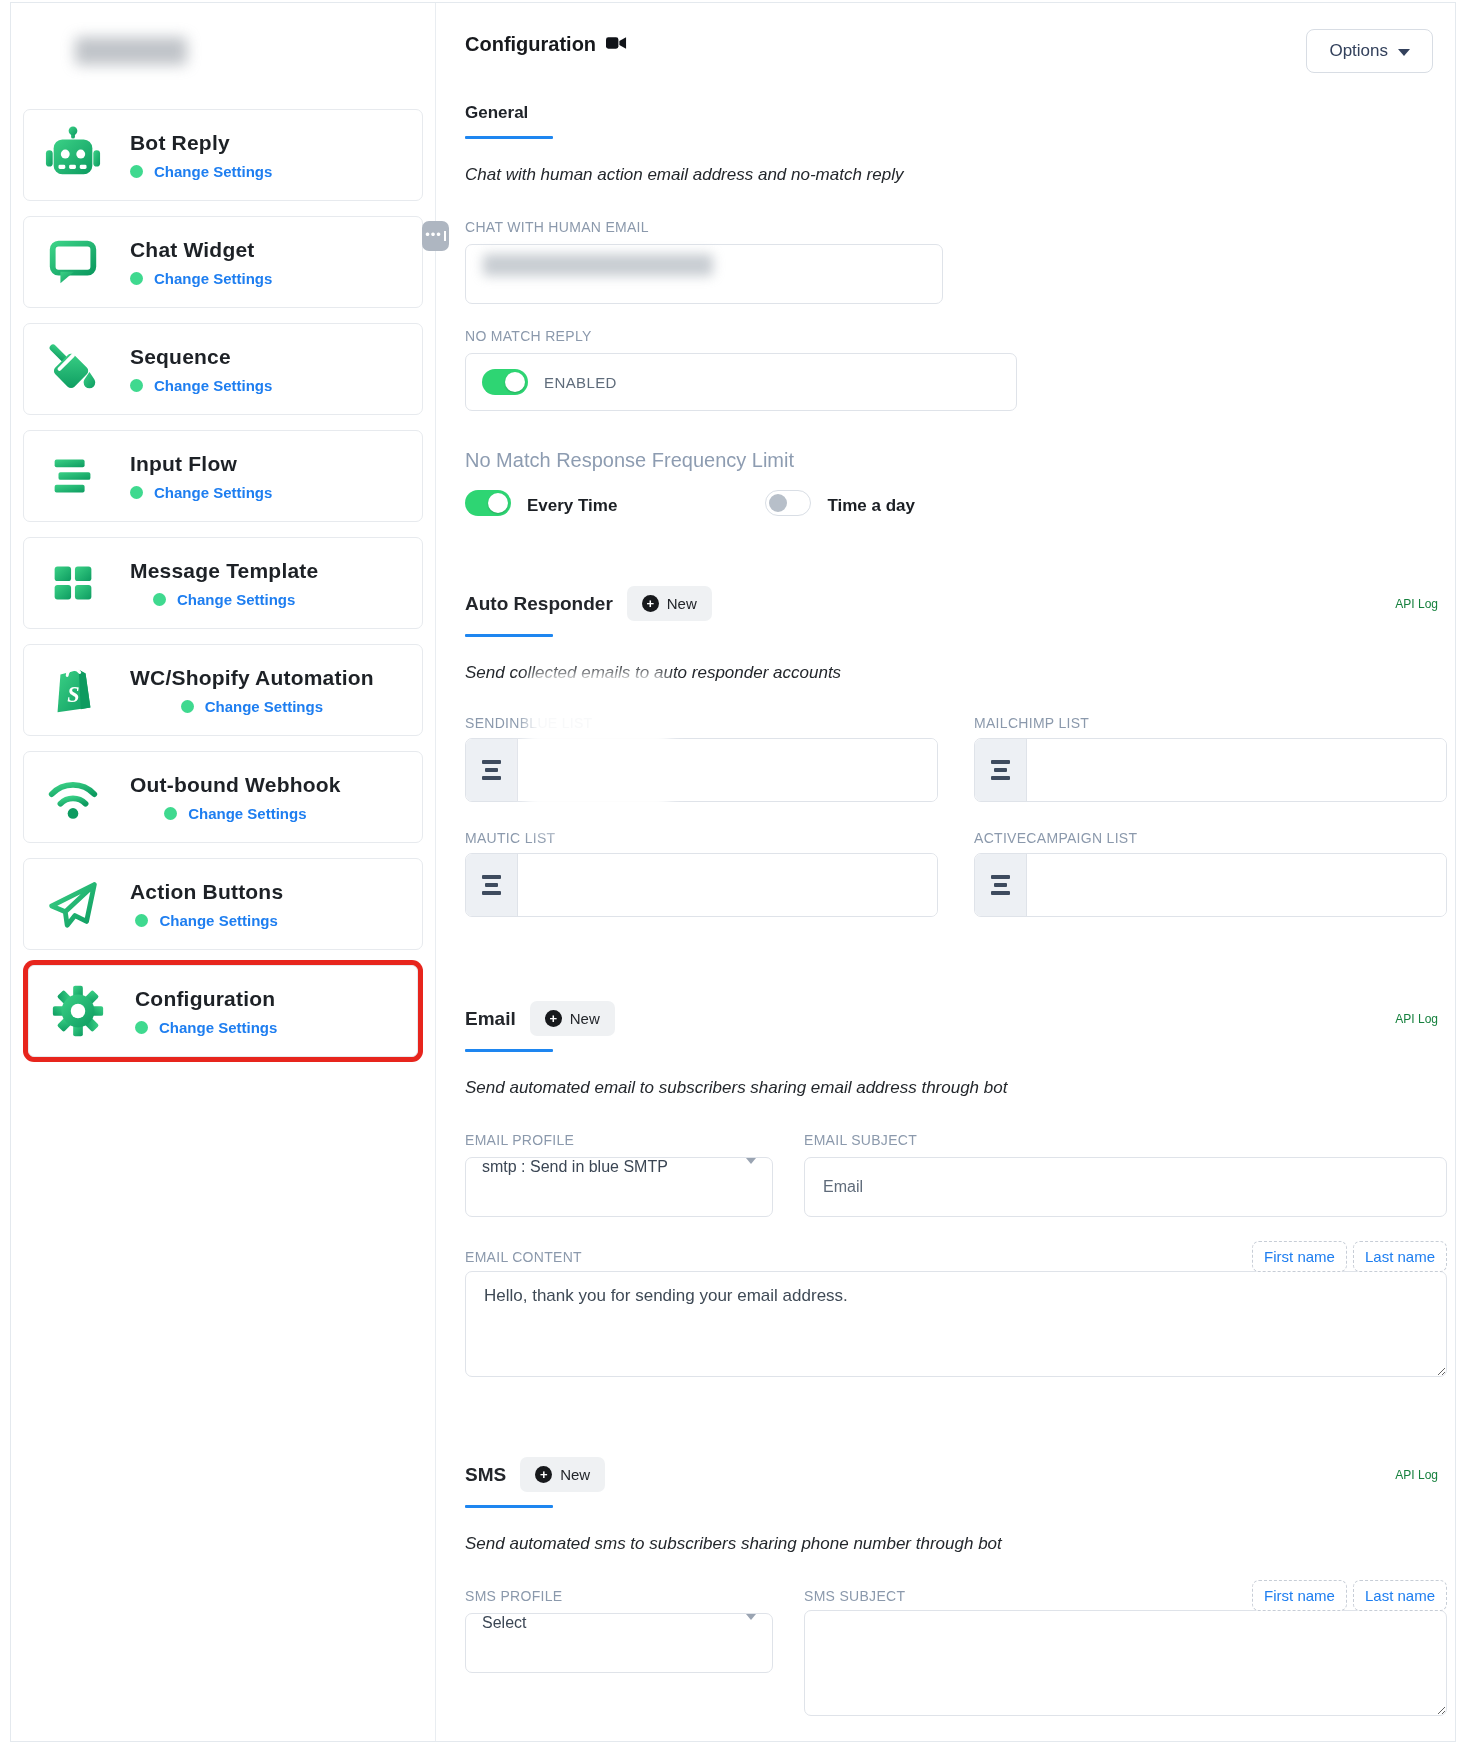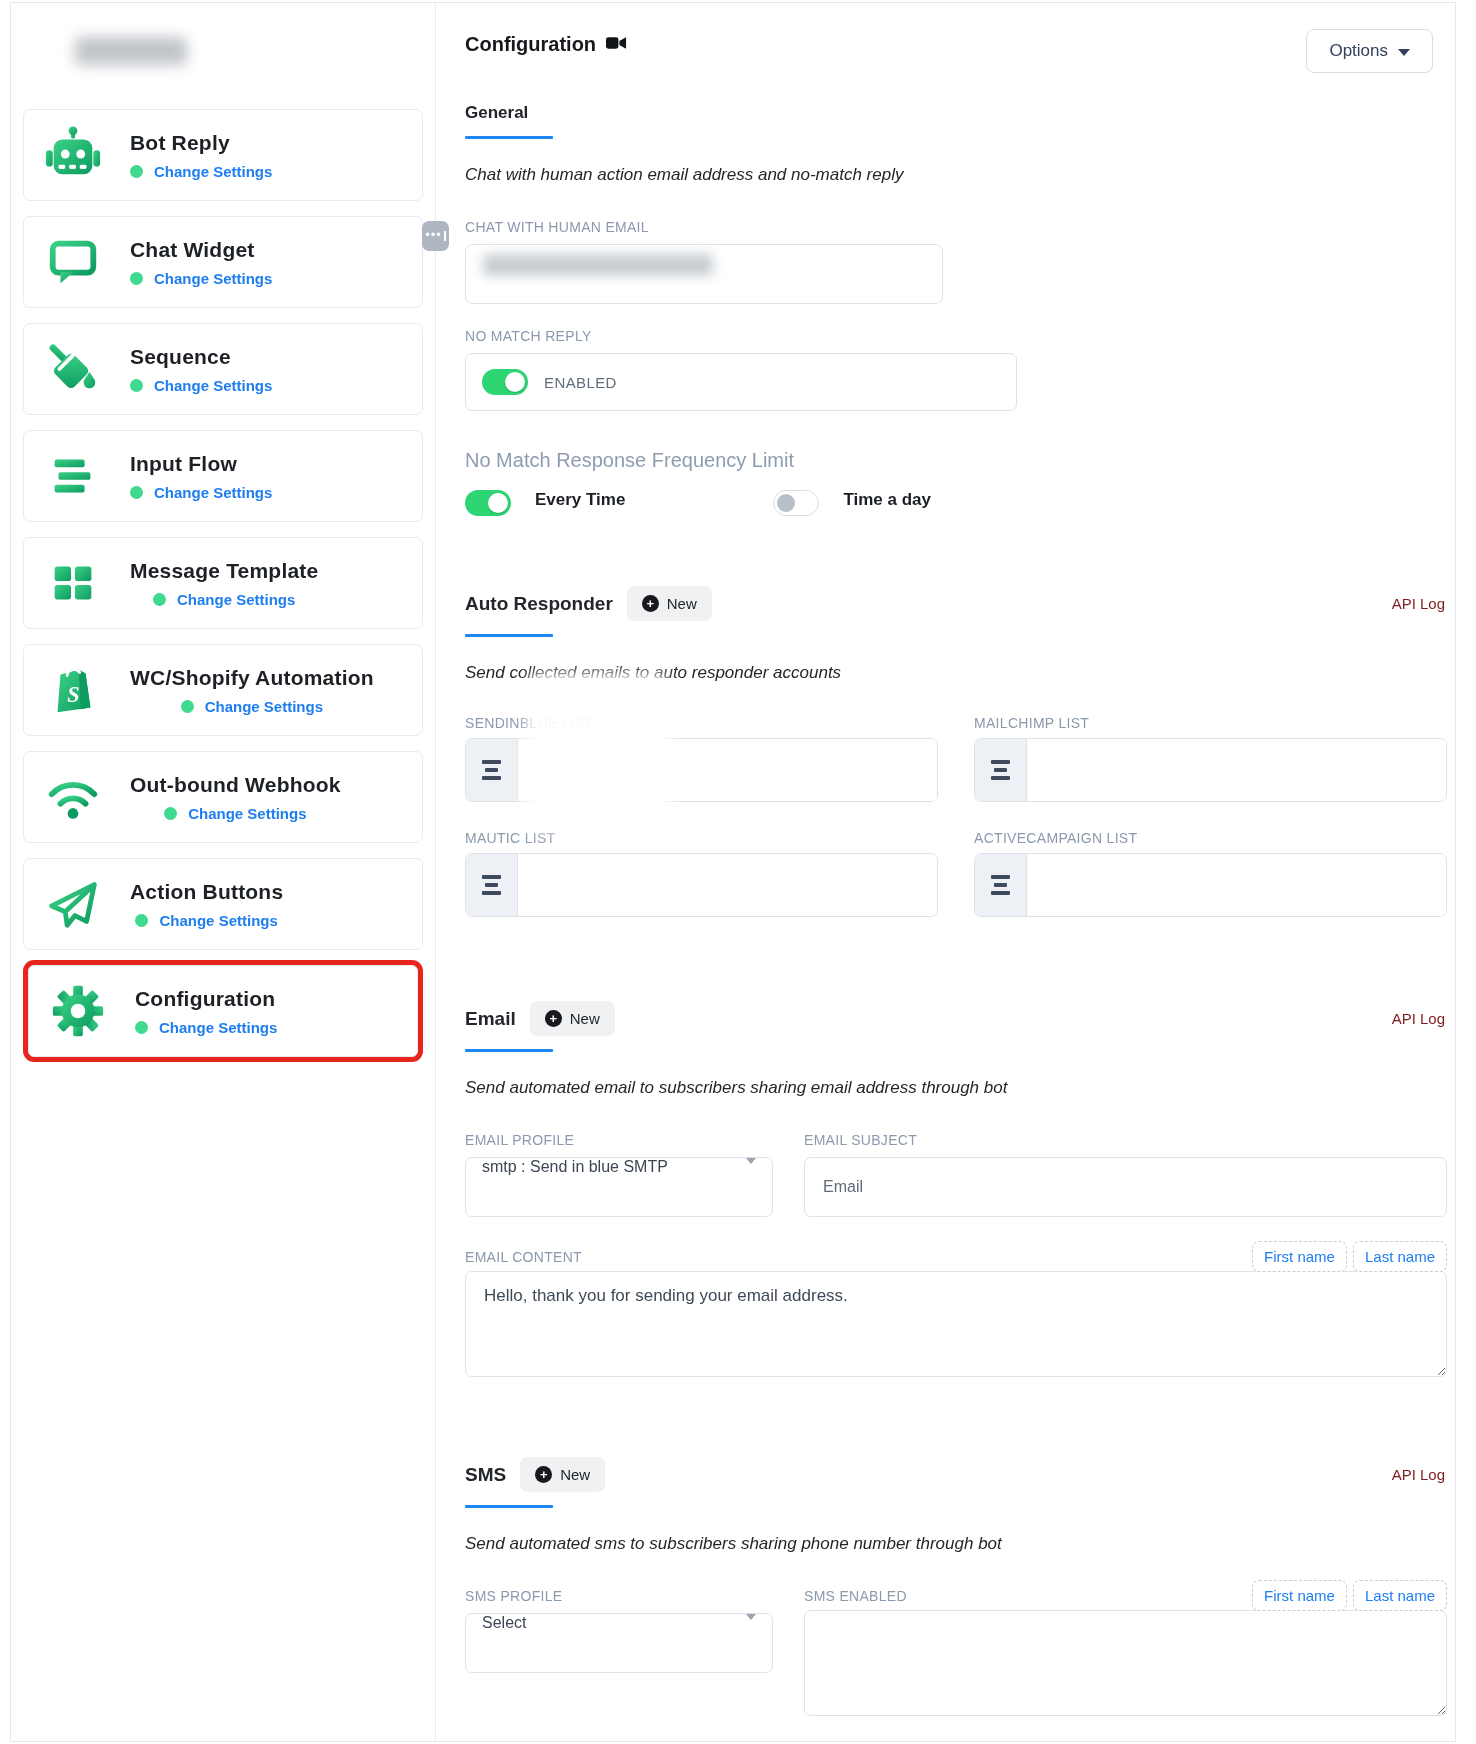--- a/index.html
+++ b/index.html
@@ -42,32 +42,32 @@
   .toggle-box { width:552px; height:58px; border:1px solid #dfe3e9; border-radius:7px; margin-top:9px; display:flex; align-items:center; padding-left:16px; gap:16px; }
   .tgl { width:46px; height:26px; border-radius:13px; position:relative; cursor:pointer; flex:0 0 46px; }
   .tgl.on { background:#2ed573; }
   .tgl.on::after { content:""; position:absolute; right:3px; top:3px; width:20px; height:20px; border-radius:50%; background:#fff; box-shadow:0 1px 2px rgba(0,0,0,.2); }
   .tgl.off { background:#fff; border:1px solid #d9dee5; }
   .tgl.off::after { content:""; position:absolute; left:3px; top:3px; width:18px; height:18px; border-radius:50%; background:#b7bfc9; }
   .enabled-txt { font-size:15px; color:#5f6c7b; letter-spacing:.4px; }
 
   .freq-title { font-size:20px; color:#8d9cb1; margin-top:38px; font-weight:400; }
   .freq-row { display:flex; align-items:center; margin-top:18px; }
-  .freq-row .opt { display:flex; align-items:flex-start; gap:24px; }
+  .freq-row .opt { display:flex; align-items:flex-end; gap:16px; }
   .freq-row .opt + .opt { margin-left:148px; }
   .freq-lbl { font-size:17px; font-weight:700; color:#1b1f24; }
 
   .section { margin-top:70px; }
   .section.email { margin-top:84px; }
   .section.sms { margin-top:76px; }
   .sec-row { display:flex; align-items:center; }
   .sec-title { font-size:19px; font-weight:700; color:#23262b; }
   .pill-new { display:flex; align-items:center; gap:8px; background:#eff1f3; border:none; border-radius:7px; padding:9px 15px; margin-left:14px; font-size:15px; color:#23262b; cursor:pointer; font-family:inherit; }
   .plus-circ { width:17px; height:17px; border-radius:50%; background:#17191c; color:#fff; font-size:13px; font-weight:700; display:flex; align-items:center; justify-content:center; line-height:1; }
-  .api-log { margin-left:auto; margin-right:2px; color:#7f1d1d; font-size:15px; text-decoration:none; cursor:pointer; }
+  .api-log { margin-left:auto; margin-right:9px; color:#15803d; font-size:12px; text-decoration:none; cursor:pointer; }
 
   .ar-grid { display:grid; grid-template-columns:1fr 1fr; column-gap:36px; row-gap:0; margin-top:4px; position:relative; }
   .field .lbl { margin-top:28px; }
   .igroup { display:flex; height:64px; border:1px solid #dfe3e9; border-radius:7px; margin-top:7px; overflow:hidden; background:#fff; }
   .addon { width:52px; flex:0 0 52px; background:#edf0f4; border-right:1px solid #dfe3e9; display:flex; flex-direction:column; align-items:center; justify-content:center; gap:4px; }
   .addon i { display:block; height:4px; background:#3e4b5e; border-radius:1px; }
   .addon i:nth-child(1){width:19px;} .addon i:nth-child(2){width:13px;} .addon i:nth-child(3){width:19px;}
   .igroup input { border:none; outline:none; flex:1; font-size:16px; padding:0 14px; font-family:inherit; color:#495057; }
   .white-blur { position:absolute; left:62px; top:-14px; width:142px; height:158px; background:#fff; filter:blur(7px); opacity:.94; z-index:2; border-radius:10px; }
 
@@ -434,21 +434,21 @@
       <div class="two-col">
         <div>
           <div class="lbl">SMS PROFILE</div>
           <div class="sel">
               <span>Select</span>
               <span class="sel-caret"></span>
             </div>
         </div>
         <div class="sms-right">
           <div class="content-row" style="align-items:flex-end">
-            <div class="lbl" style="margin-top:34px">SMS ENABLED</div>
+            <div class="lbl" style="margin-top:34px">SMS SUBJECT</div>
             <div class="chips">
               <button class="chip">First name</button>
               <button class="chip">Last name</button>
             </div>
           </div>
           <textarea class="content" style=""></textarea>
         </div>
       </div>
     </div>
 

